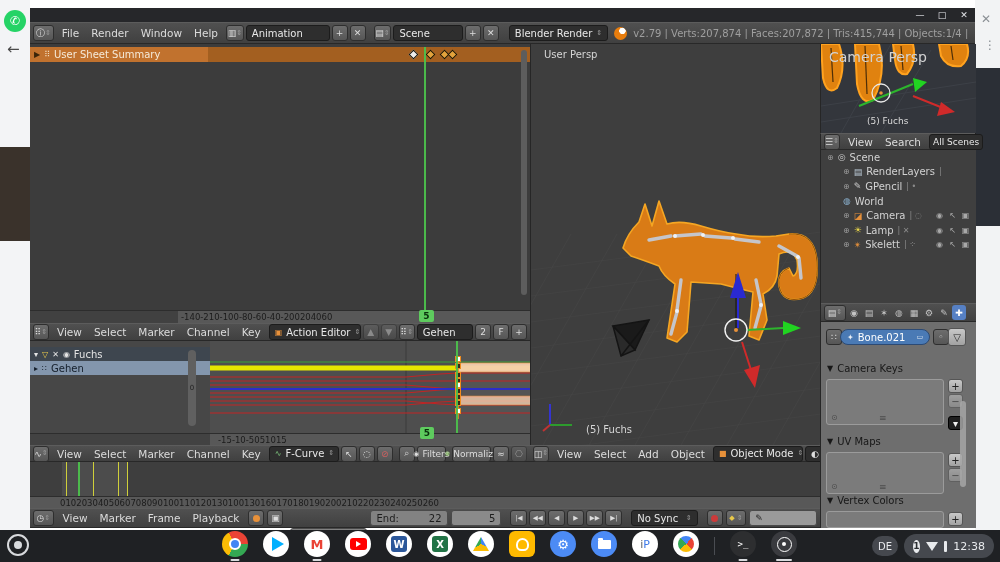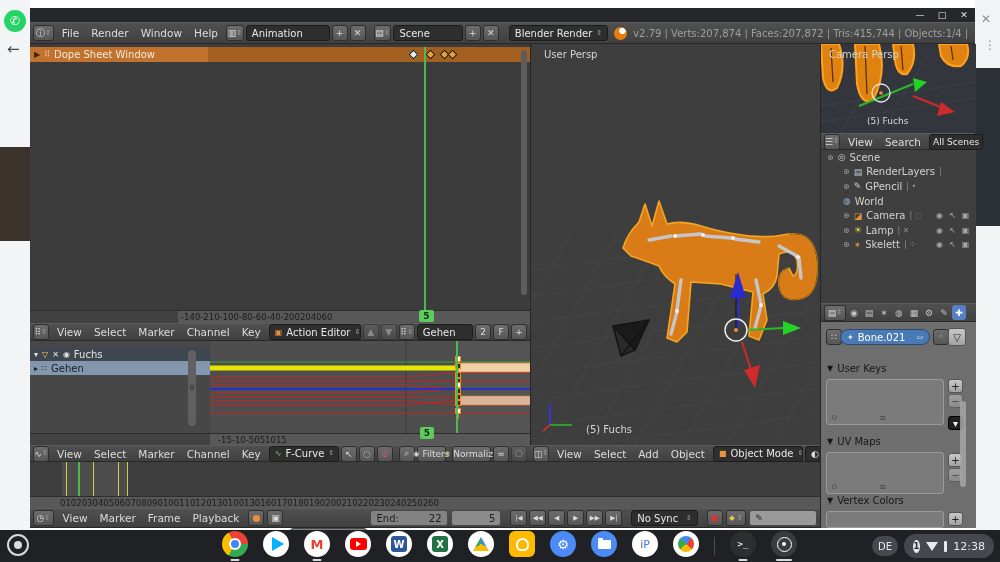--- a/index.html
+++ b/index.html
@@ -93,21 +93,21 @@
       </span>
     <span style="width:13px;height:13px;border-radius:50%;background:radial-gradient(circle at 65% 30%,#fff 0 3px,#e87d0d 3.5px);margin:0 4px;flex:none;"></span>
     <span class="stats">v2.79 | Verts:207,874 | Faces:207,872 | Tris:415,744 | Objects:1/4 | Lamps:0/1 | Mem:173.78M</span>
   </div>
 </div>
 
 <div class="abs" style="left:30px;top:44px;width:500px;height:266px;background:#3c3c3c;border-right:1px solid #262626;">
   <div class="abs" style="left:0;top:3px;width:178px;height:15px;background:#c1722e;color:#f5ead9;font-size:10px;display:flex;align-items:center;gap:4px;padding:0 4px;box-sizing:border-box;">
     <span style="font-size:8px;color:#3a2408;">▶</span>
     <span style="font-size:8px;color:#f0d8b8;">⠿</span>
-    <span>Dope Sheet Window</span>
+    <span>User Sheet Summary</span>
   </div>
   <div class="abs" style="left:178px;top:3px;width:322px;height:15px;background:#a35f20;"></div>
   <div class="abs kd" style="left:380px;top:7px;background:#ececec;"></div>
   <div class="abs kd" style="left:397px;top:7px;background:#e2a33c;"></div>
   <div class="abs kd" style="left:411px;top:7px;background:#e2a33c;"></div>
   <div class="abs kd" style="left:419px;top:7px;background:#e2a33c;"></div>
   <div class="abs playhead" style="left:394px;top:3px;height:263px;"></div>
   <div class="abs" style="left:491px;top:6px;width:6px;height:245px;background:#5d5d5d;border-radius:3px;"></div>
 </div>
 <div class="abs" style="left:30px;top:310px;width:148px;height:13px;background:#414141;border-top:1px solid #2d2d2d;"></div>
@@ -449,21 +449,21 @@
       <line x1="80" y1="2" x2="82" y2="26"></line>
         <line x1="130" y1="2" x2="132" y2="16"></line>
     </g>
     <line x1="38" y1="62" x2="92" y2="40" stroke="#2db52d" stroke-width="2"></line>
     <polygon points="92,34 106,38 94,48" fill="#21d421"></polygon>
     <line x1="92" y1="52" x2="122" y2="64" stroke="#d02a2a" stroke-width="2"></line>
     <polygon points="120,58 134,68 116,72" fill="#d02a2a"></polygon>
     <circle cx="60" cy="49" r="9" fill="none" stroke="#e8e8e8" stroke-width="1.3"></circle>
     <circle cx="60" cy="49" r="1.8" fill="#e8913a"></circle>
   </svg>
-  <span class="abs" style="left:8px;top:5px;font-size:10px;color:#d2d2d2;">Camera Persp</span>
+  <span class="abs" style="left:8px;top:5px;font-size:14px;color:#d2d2d2;">Camera Persp</span>
   <span class="abs" style="left:46px;top:72px;font-size:9px;color:#dadada;">(5) Fuchs</span>
 </div>
 
 <div class="abs hdr" style="left:820px;top:133px;width:155px;height:17px;border-left:1px solid #262626;">
   <span class="sqbtn" style="width:24px;">☰<span class="upd">⇕</span></span>
   <span class="flex">
       <span class="mi">View</span>
       <span class="mi">Search</span>
     </span>
   <span class="tf" style="width:58px;padding:0 3px;font-size:9px;">
@@ -545,21 +545,21 @@
   <div class="abs flex" style="left:19px;top:26px;width:90px;height:16px;background:#4a7ab5;border:1px solid #2c4a74;border-radius:8px;padding:0 6px;gap:4px;box-sizing:border-box;">
     <span style="color:#e8eef6;font-size:8px;">✦</span>
     <span style="color:#fff;font-size:10px;">Bone.021</span>
     <span style="color:#dce6f2;font-size:7px;margin-left:auto;">▭</span>
   </div>
   <span class="abs sqbtn" style="left:112px;top:26px;width:12px;height:16px;">◦</span>
   <span class="abs pbtn" style="left:127px;top:25px;width:18px;height:18px;">▽</span>
 
   <div class="abs panelhdr" style="left:6px;top:60px;">
     <span style="font-size:8px;">▼</span>
-    <span>User Keys</span>
+    <span>Camera Keys</span>
   </div>
   <div class="abs lbox" style="left:5px;top:76px;width:118px;height:46px;">
     <span class="abs" style="left:4px;bottom:2px;color:#4d4d4d;font-size:8px;">⊙</span>
     <span class="abs" style="left:52px;bottom:1px;color:#4d4d4d;font-size:9px;">≡</span>
   </div>
   <span class="abs pbtn" style="left:127px;top:76px;width:15px;height:14px;">+</span>
   <span class="abs pbtn" style="left:127px;top:91px;width:15px;height:14px;opacity:.55;">−</span>
   <span class="abs pbtn" style="left:127px;top:113px;width:15px;height:14px;background:#1f1f1f;color:#eee;border-color:#000;">▾</span>
 
   <div class="abs panelhdr" style="left:6px;top:133px;">

